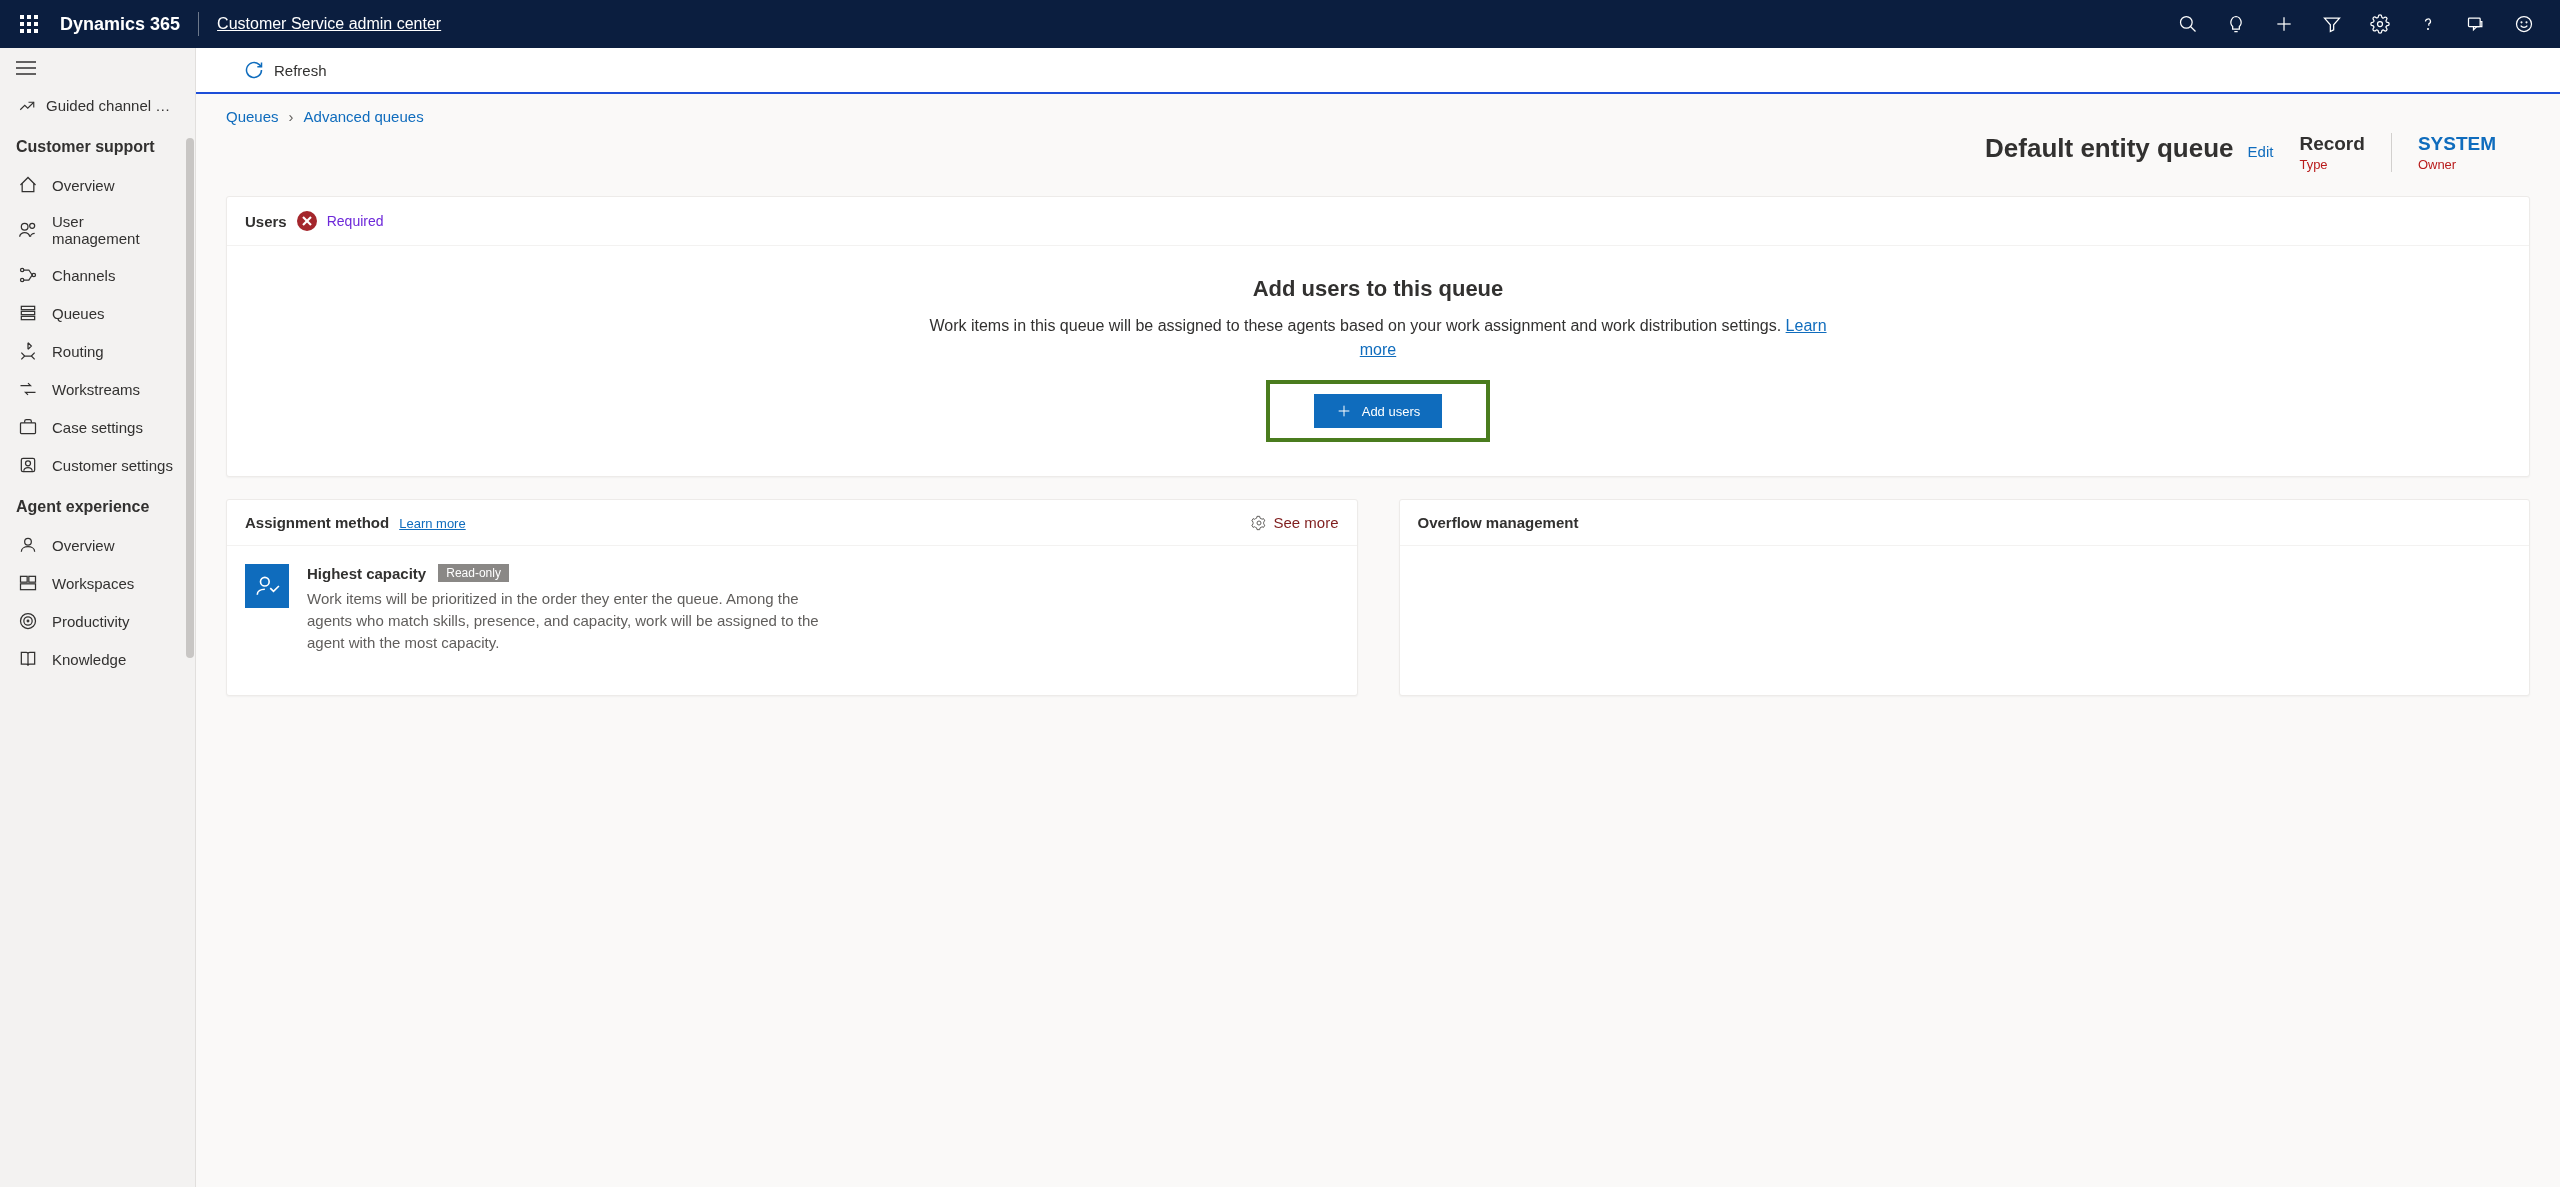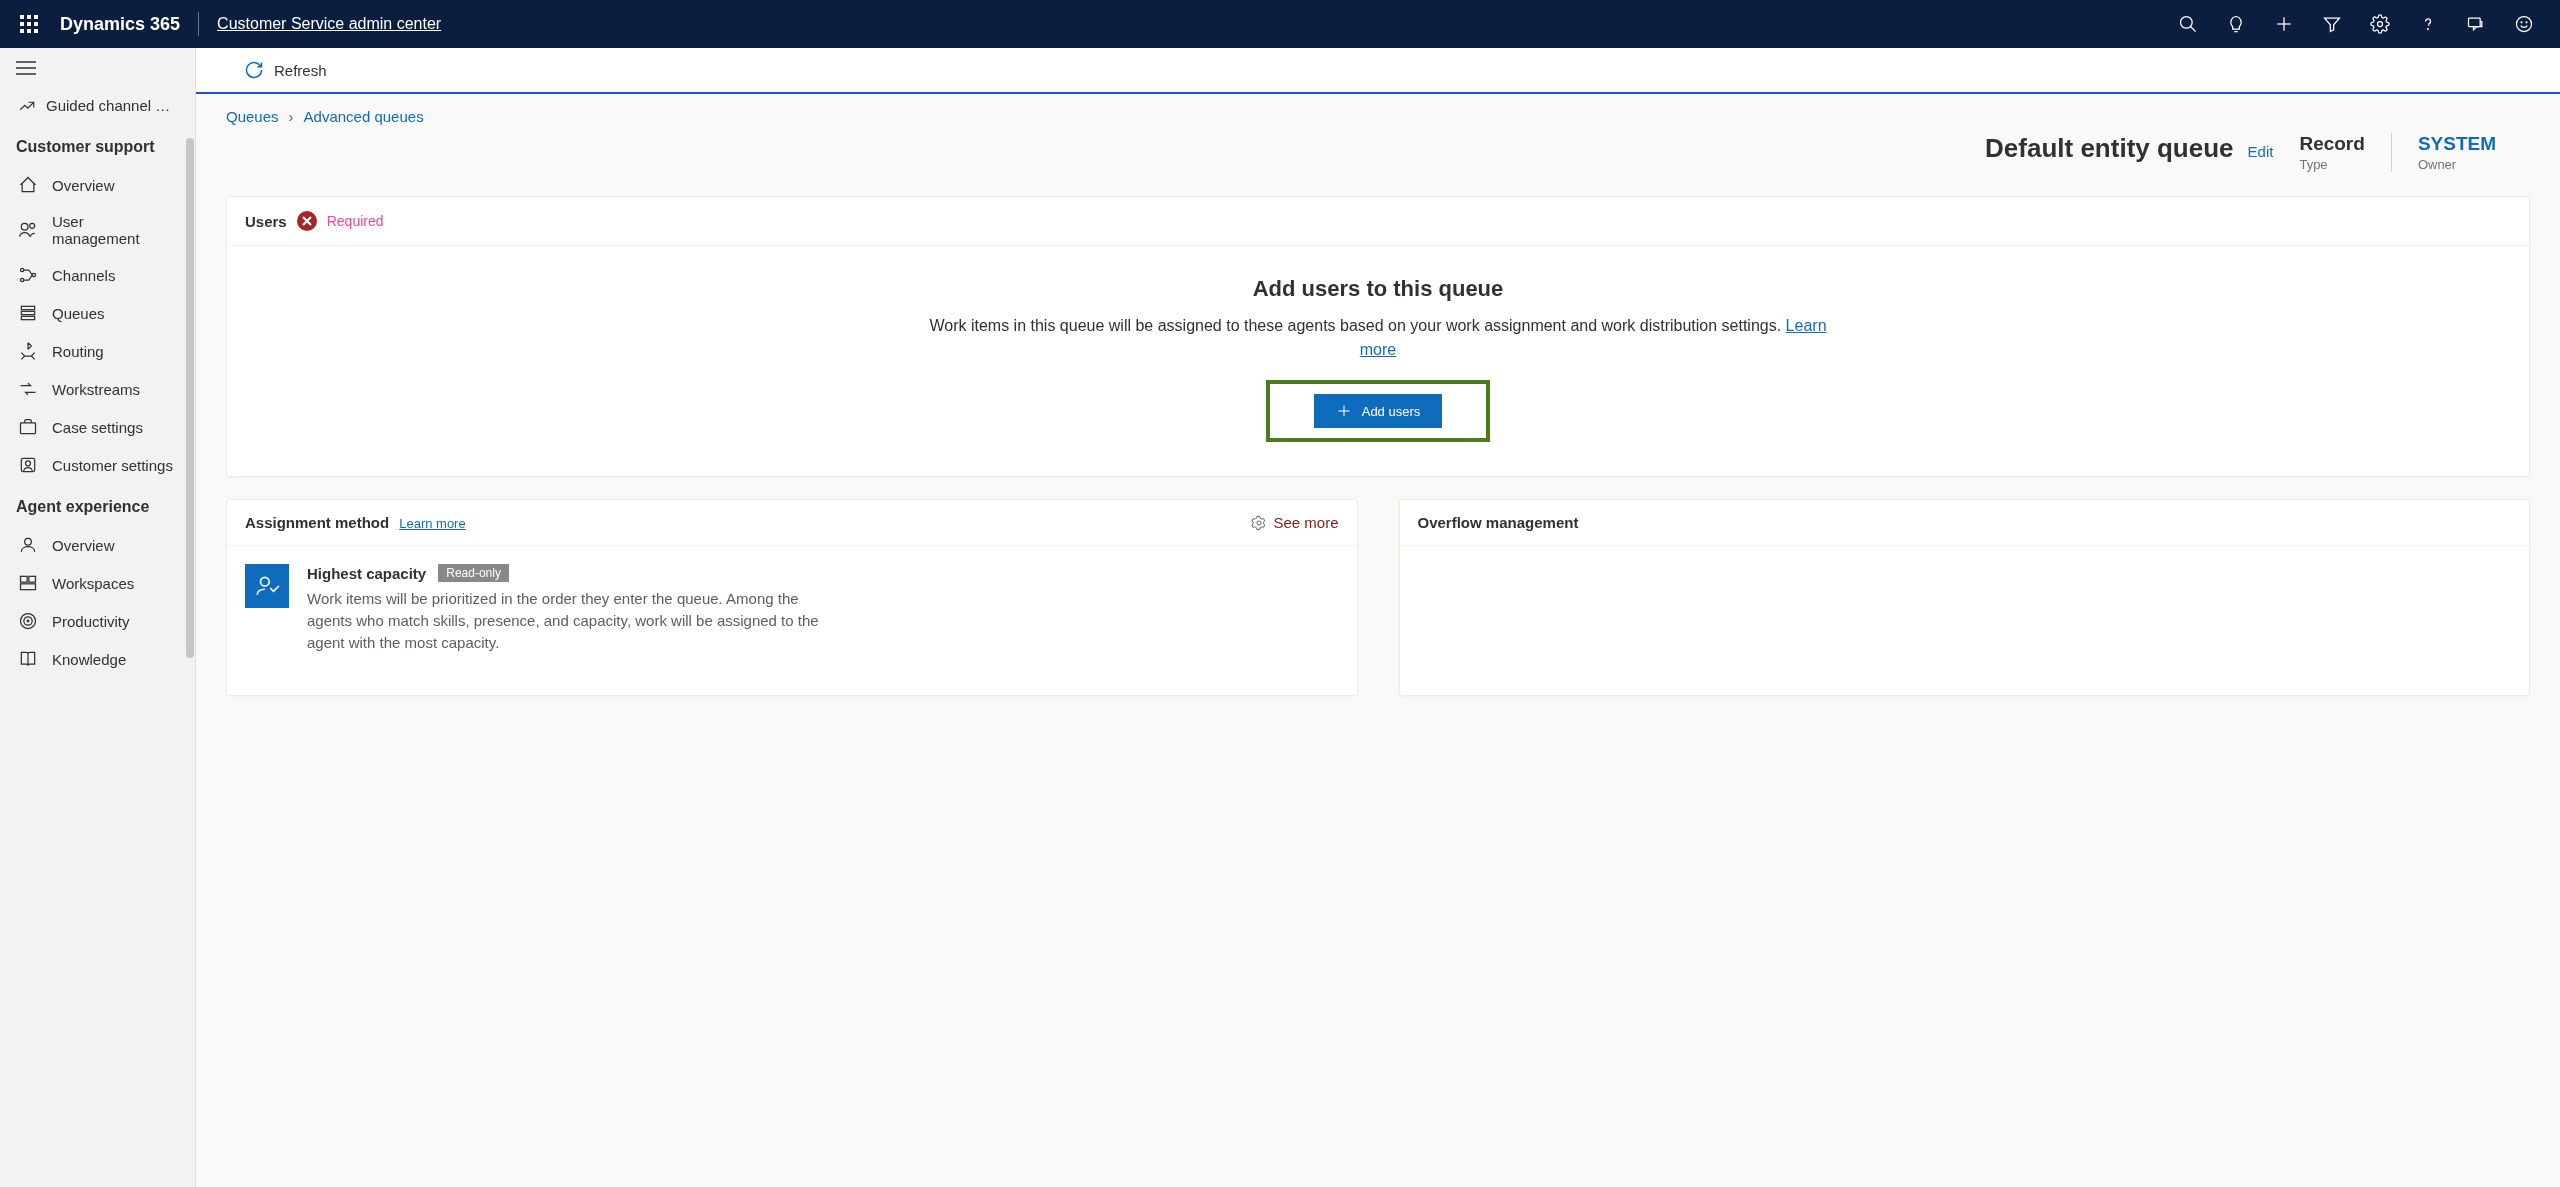--- a/index.html
+++ b/index.html
@@ -43,28 +43,28 @@
   
   .title-row { display:flex; align-items:flex-start; justify-content:flex-end; margin-bottom: 24px; padding-right:8px; }
   .title-left { display:flex; align-items:baseline; gap:14px; }
   .page-title { font-size:26px; font-weight:600; }
   .edit-link { color:#0f6cbd; font-size:15px; cursor:pointer; }
   .title-right { display:flex; gap:0; }
   .meta-block { padding: 0 26px; border-left:1px solid #d2d0ce; }
   .meta-block:first-child { border-left:none; }
   .meta-value { font-size:19px; font-weight:600; }
   .meta-value.link { color:#0f6cbd; }
-  .meta-label { font-size:13px; color:#737373; margin-top:2px; }
+  .meta-label { font-size:13px; color:#b91c1c; margin-top:2px; }
   
   .card { background:#fff; border:1px solid #edebe9; border-radius:3px; box-shadow:0 1px 2px rgba(0,0,0,0.04); margin-bottom:22px; }
   .card-header { display:flex; align-items:center; padding:14px 18px; gap:10px; }
   .card-header .h-title { font-weight:600; font-size:15px; }
   .err-badge { width:20px; height:20px; background:#a4262c; border-radius:50%; display:flex; align-items:center; justify-content:center; }
   .err-badge svg { stroke:#fff; stroke-width:2.2; }
-  .req-text { color:#ec4899; font-size:14px; }
+  .req-text { color:#6d28d9; font-size:14px; }
   .card-body-center { padding: 30px 30px 34px; text-align:center; border-top:1px solid #f3f2f1; }
   .empty-title { font-size:22px; font-weight:600; margin-bottom:12px; }
   .empty-desc { font-size:16px; color:#323130; max-width:920px; margin:0 auto 18px; line-height:1.5; }
   .empty-desc a { color:#0f6cbd; text-decoration:underline; cursor:pointer; }
   .btn-highlight { display:inline-block; border:4px solid #4a7c1e; padding:10px 44px; }
   .primary-btn { background:#0f6cbd; color:#fff; border:none; padding:9px 22px; font-size:13px; display:flex; align-items:center; gap:10px; cursor:pointer; }
   .primary-btn svg { stroke:#fff; stroke-width:1.5; }
   
   .card-row { display:flex; gap:41px; }
   .card-half { flex:1; background:#fff; border:1px solid #edebe9; border-radius:3px; box-shadow:0 1px 2px rgba(0,0,0,0.04); }

